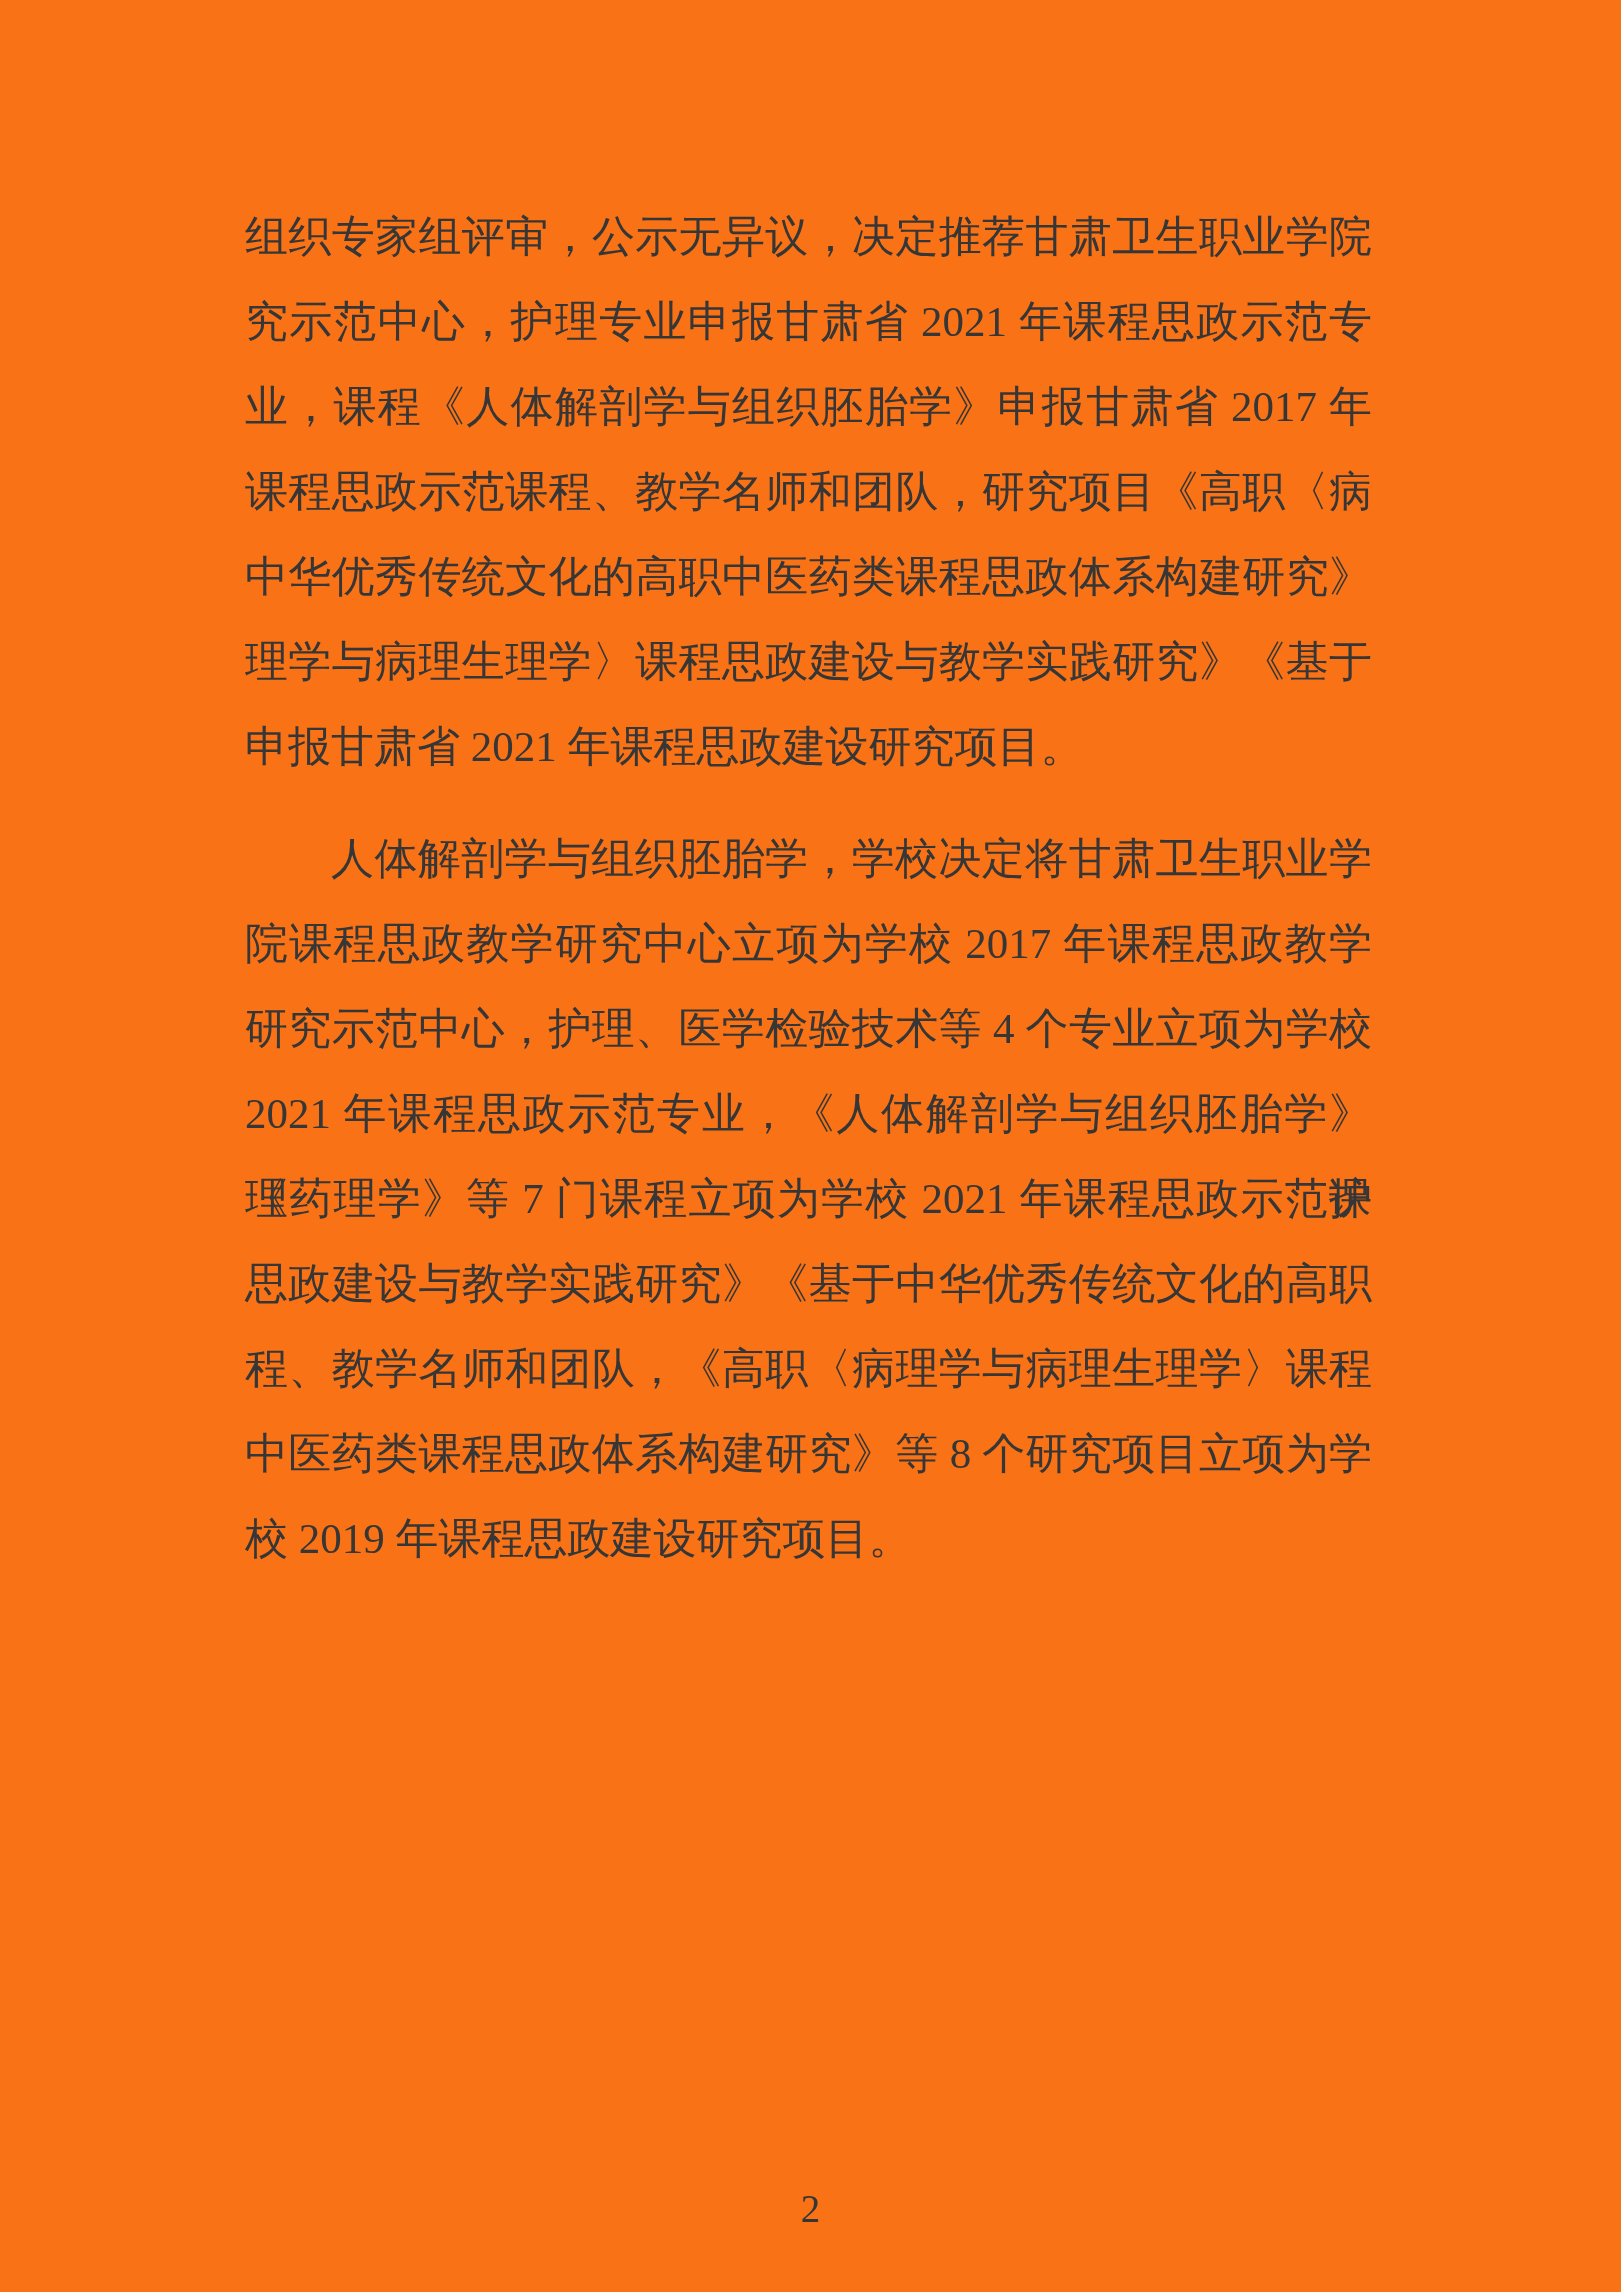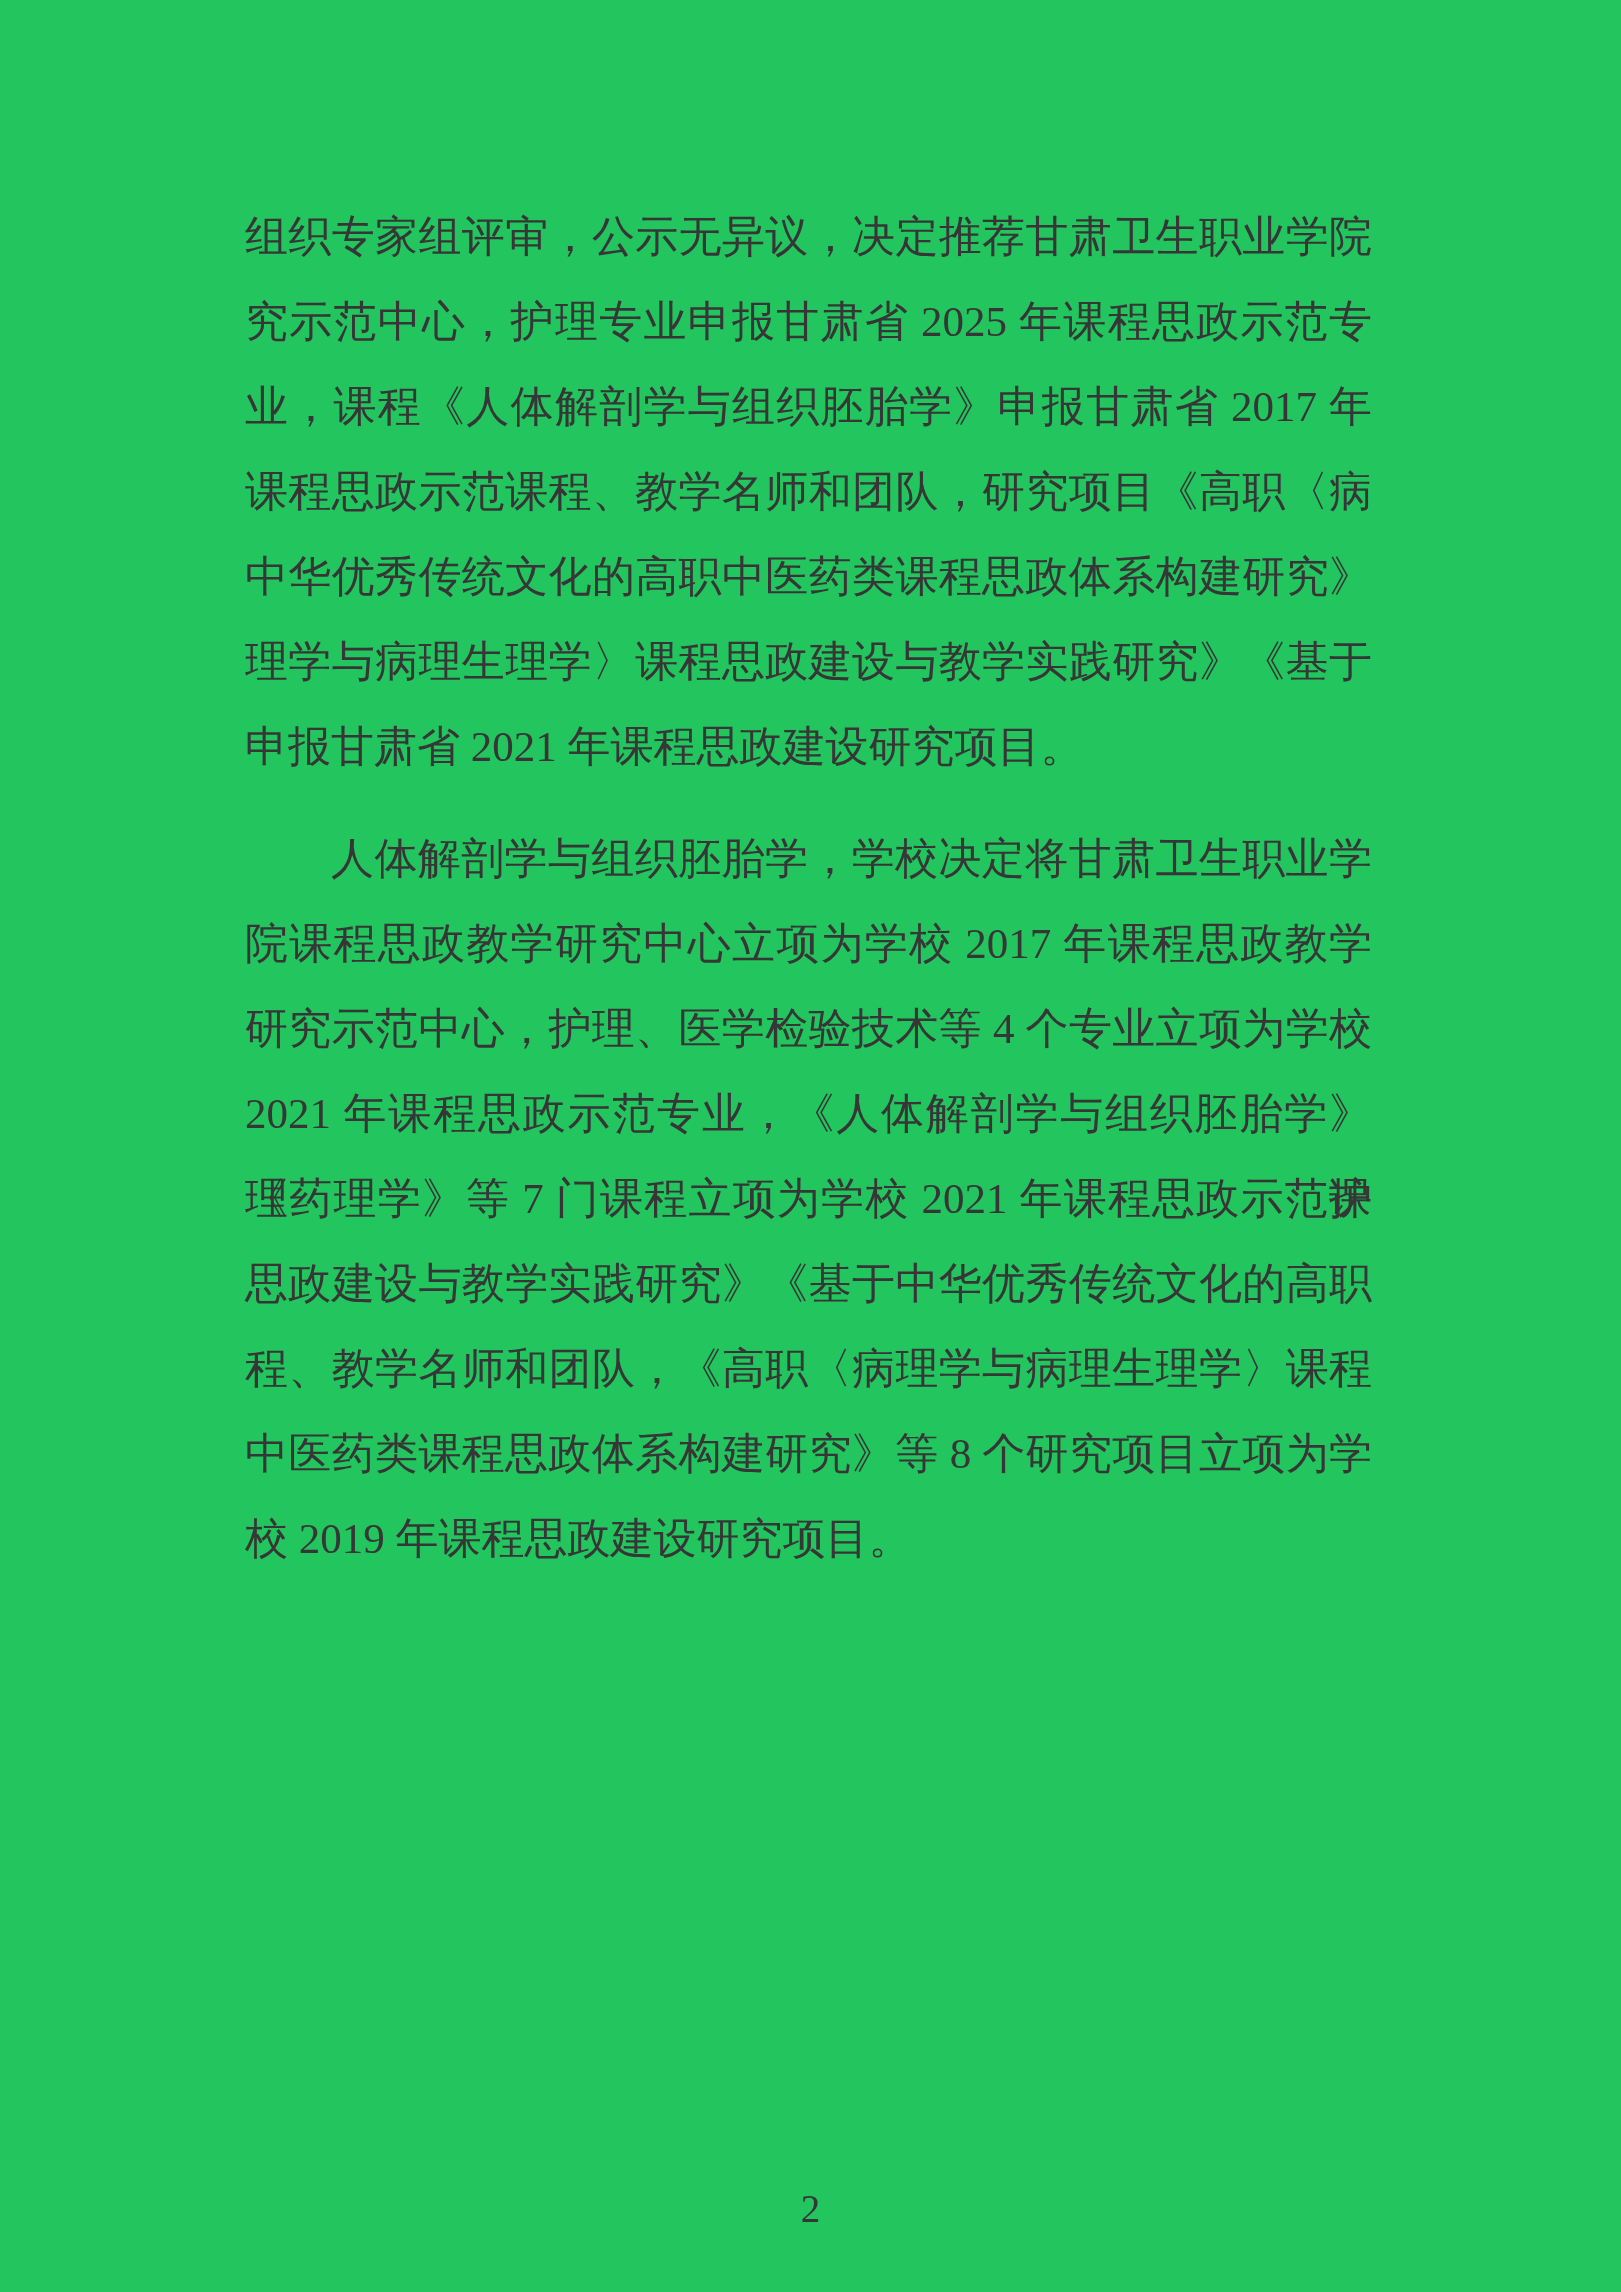--- a/index.html
+++ b/index.html
@@ -4,21 +4,21 @@
 <style>
   html, body {
     margin: 0;
     padding: 0;
     background: #ffffff;
   }
   .page {
     position: relative;
     width: 1621px;
     height: 2293px;
-    background: #22c55e;
+    background: #f97316;
     overflow: hidden;
     font-family: "Liberation Serif", "DejaVu Serif", serif;
     color: #363636;
   }
   .content {
     position: absolute;
     left: 245px;
     top: 194px;
     width: 1127px;
   }
@@ -58,21 +58,21 @@
     color: #363636;
   }
 </style>
 </head>
 <body>
 
 <div class="page">
   <main class="content" id="doc-body">
       <div class="para">
         <div class="line">组织专家组评审，公示无异议，决定推荐甘肃卫生职业学院</div>
-        <div class="line">究示范中心，护理专业申报甘肃省 2025 年课程思政示范专</div>
+        <div class="line">究示范中心，护理专业申报甘肃省 2021 年课程思政示范专</div>
         <div class="line">业，课程《人体解剖学与组织胚胎学》申报甘肃省 2017 年</div>
         <div class="line">课程思政示范课程、教学名师和团队，研究项目《高职〈病</div>
         <div class="line">中华优秀传统文化的高职中医药类课程思政体系构建研究》</div>
         <div class="line">理学与病理生理学〉课程思政建设与教学实践研究》《基于</div>
         <div class="line last">申报甘肃省 2021 年课程思政建设研究项目。</div>
       </div>
       <div class="para">
         <div class="line indent">人体解剖学与组织胚胎学，学校决定将甘肃卫生职业学</div>
         <div class="line">院课程思政教学研究中心立项为学校 2017 年课程思政教学</div>
         <div class="line">研究示范中心，护理、医学检验技术等 4 个专业立项为学校</div>

